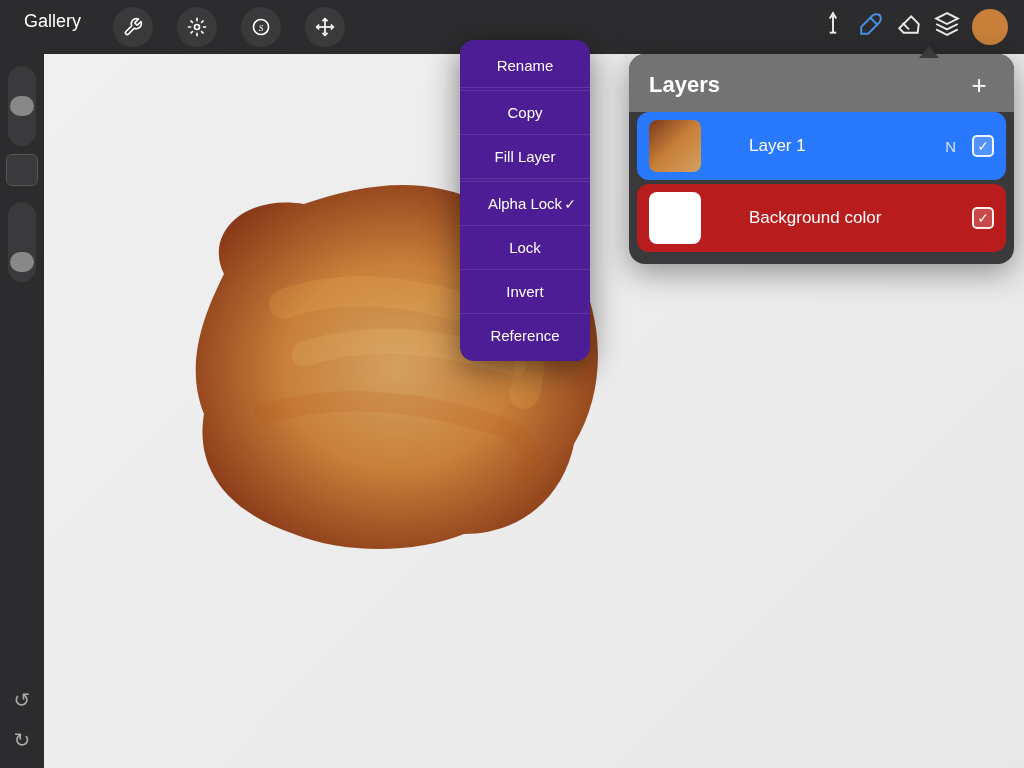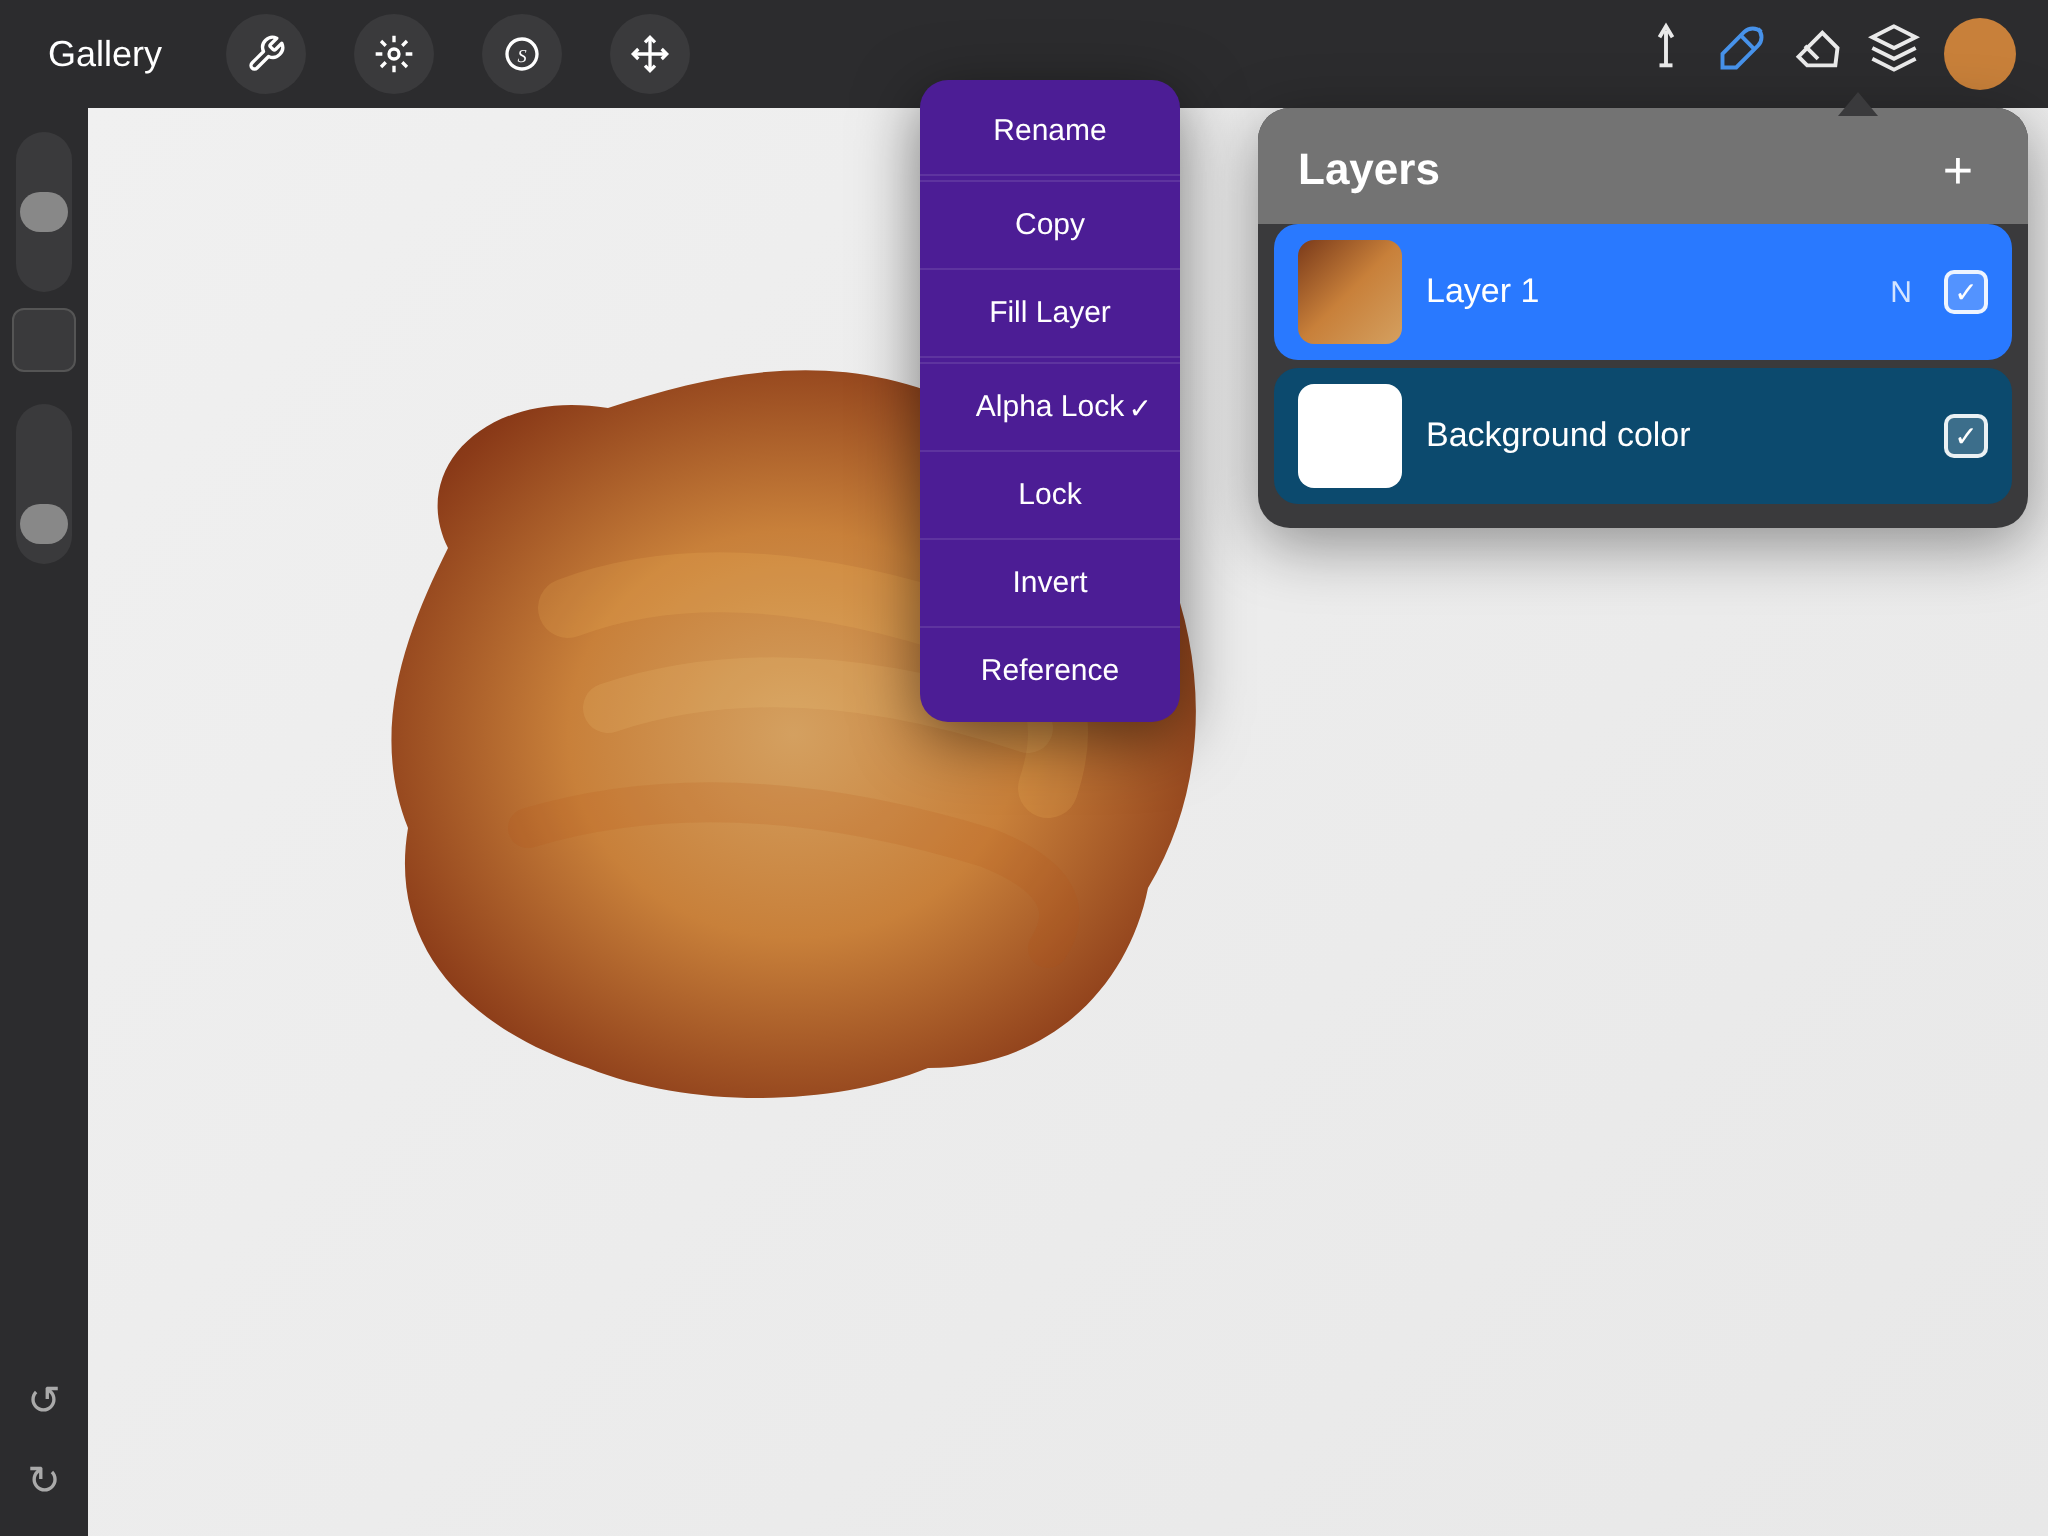--- a/index.html
+++ b/index.html
@@ -19,21 +19,21 @@
       height: 54px;
       background: #2c2c2e;
       display: flex;
       align-items: center;
       justify-content: space-between;
       padding: 0 16px;
       z-index: 10;
     }
     .toolbar-left {
       display: flex;
-      align-items: center;
+      align-items: flex-start;
       gap: 24px;
     }
     .gallery-btn {
       color: #fff;
       font-size: 18px;
       font-weight: 500;
       background: none;
       border: none;
       cursor: pointer;
       padding: 4px 8px;
@@ -235,41 +235,42 @@
       padding: 8px 12px;
       margin: 0 8px 4px;
       border-radius: 12px;
       cursor: pointer;
       gap: 12px;
     }
     .layer-item.active {
       background: #2979ff;
     }
     .layer-item.inactive {
-      background: #0c4a6e;
+      background: #b91c1c;
     }
     .layer-thumbnail {
       width: 52px;
       height: 52px;
       border-radius: 8px;
       overflow: hidden;
       flex-shrink: 0;
     }
     .layer-thumbnail.painted {
       background: linear-gradient(135deg, #7a3a1a 0%, #c8803a 50%, #d4a060 100%);
     }
     .layer-thumbnail.white {
       background: #fff;
       border: 1px solid rgba(255,255,255,0.3);
     }
     .layer-name {
       flex: 1;
       color: #fff;
       font-size: 17px;
       font-weight: 400;
+      margin-left: 36px;
     }
     .layer-badge {
       color: rgba(255,255,255,0.8);
       font-size: 15px;
       margin-right: 4px;
     }
     .layer-check {
       width: 22px;
       height: 22px;
       border-radius: 5px;

